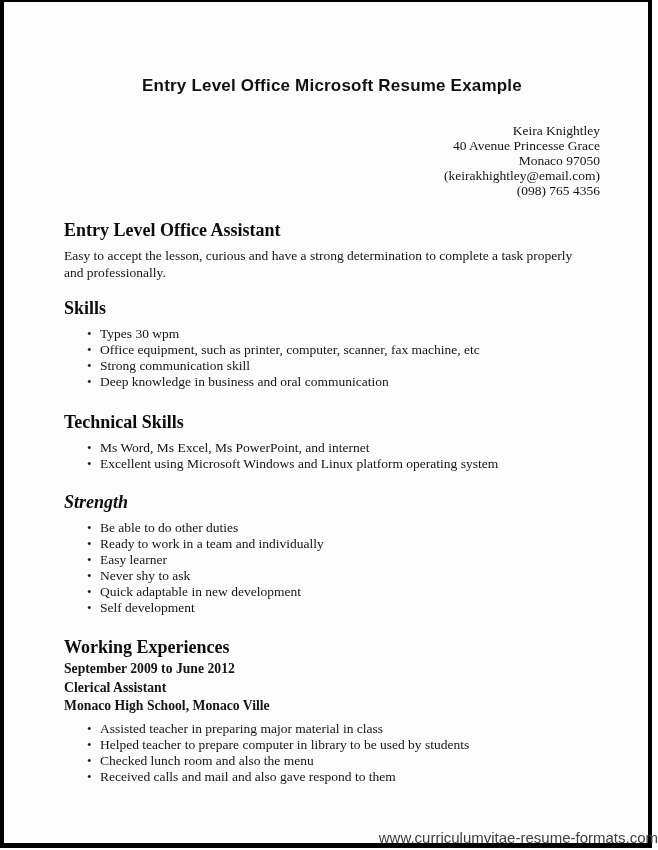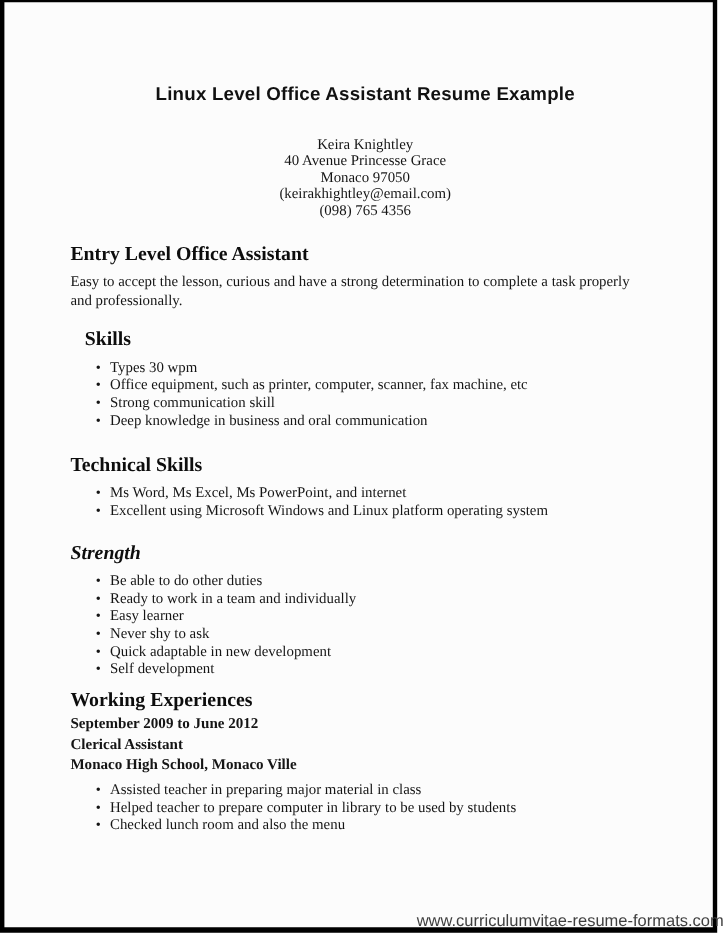--- a/index.html
+++ b/index.html
@@ -45,40 +45,40 @@
     text-align: center;
     color: #111111;
     margin: 0 0 27px 0;
     letter-spacing: 0.2px;
   }
   .contact {
     text-align: center;
     font-size: 13.5px;
     line-height: 15px;
   }
-  .contact div { margin: 0; }
+  .contact div { margin: 0; text-align: right; }
   .section-heading {
     font-family: "Liberation Serif", serif;
     font-weight: bold;
     font-size: 18px;
     color: #0d0d0d;
     margin: 0;
     line-height: 22px;
   }
   .objective-heading { margin-top: 21px; }
   .objective-text {
     font-size: 13.5px;
     line-height: 17px;
     margin: 6px 0 0 0;
     max-width: 520px;
   }
-  .h-skills { margin-top: 16px; margin-left: 13px; }
+  .h-skills { margin-top: 16px; }
   .h-tech { margin-top: 21px; }
   .h-strength { margin-top: 19px; font-style: italic; }
-  .h-work { margin-top: 9px; font-family: Liberation Serif, serif; }
+  .h-work { margin-top: 20px; font-family: Liberation Serif, serif; }
   ul.bullets {
     list-style: none;
     margin: 7px 0 0 0;
     padding: 0 0 0 36px;
     font-size: 13.5px;
     line-height: 16px;
   }
   ul.bullets li {
     position: relative;
     margin: 0;
@@ -109,21 +109,21 @@
   }
 </style>
 </head>
 <body>
 
 <div class="canvas">
   <div class="frame"></div>
 
   <div class="content">
 
-    <h1 class="doc-title">Linux Level Office Assistant Resume Example</h1>
+    <h1 class="doc-title">Entry Level Office Microsoft Resume Example</h1>
 
     <div class="contact">
       <div>Keira Knightley</div>
       <div>40 Avenue Princesse Grace</div>
       <div>Monaco 97050</div>
       <div>(keirakhightley@email.com)</div>
       <div>(098) 765 4356</div>
     </div>
 
     <h2 class="section-heading objective-heading">Entry Level Office Assistant</h2>
@@ -154,18 +154,19 @@
     </ul>
 
     <h2 class="section-heading h-work">Working Experiences</h2>
     <div class="job-meta">September 2009 to June 2012</div>
     <div class="job-meta">Clerical Assistant</div>
     <div class="job-meta">Monaco High School, Monaco Ville</div>
     <ul class="bullets work-bullets">
       <li>Assisted teacher in preparing major material in class</li>
       <li>Helped teacher to prepare computer in library to be used by students</li>
       <li>Checked lunch room and also the menu</li>
+      <li>Received calls and mail and also gave respond to them</li>
     </ul>
 
   </div>
 
   <a href="#" class="footer-url">www.curriculumvitae-resume-formats.com</a>
 </div>
 
 </body></html>

